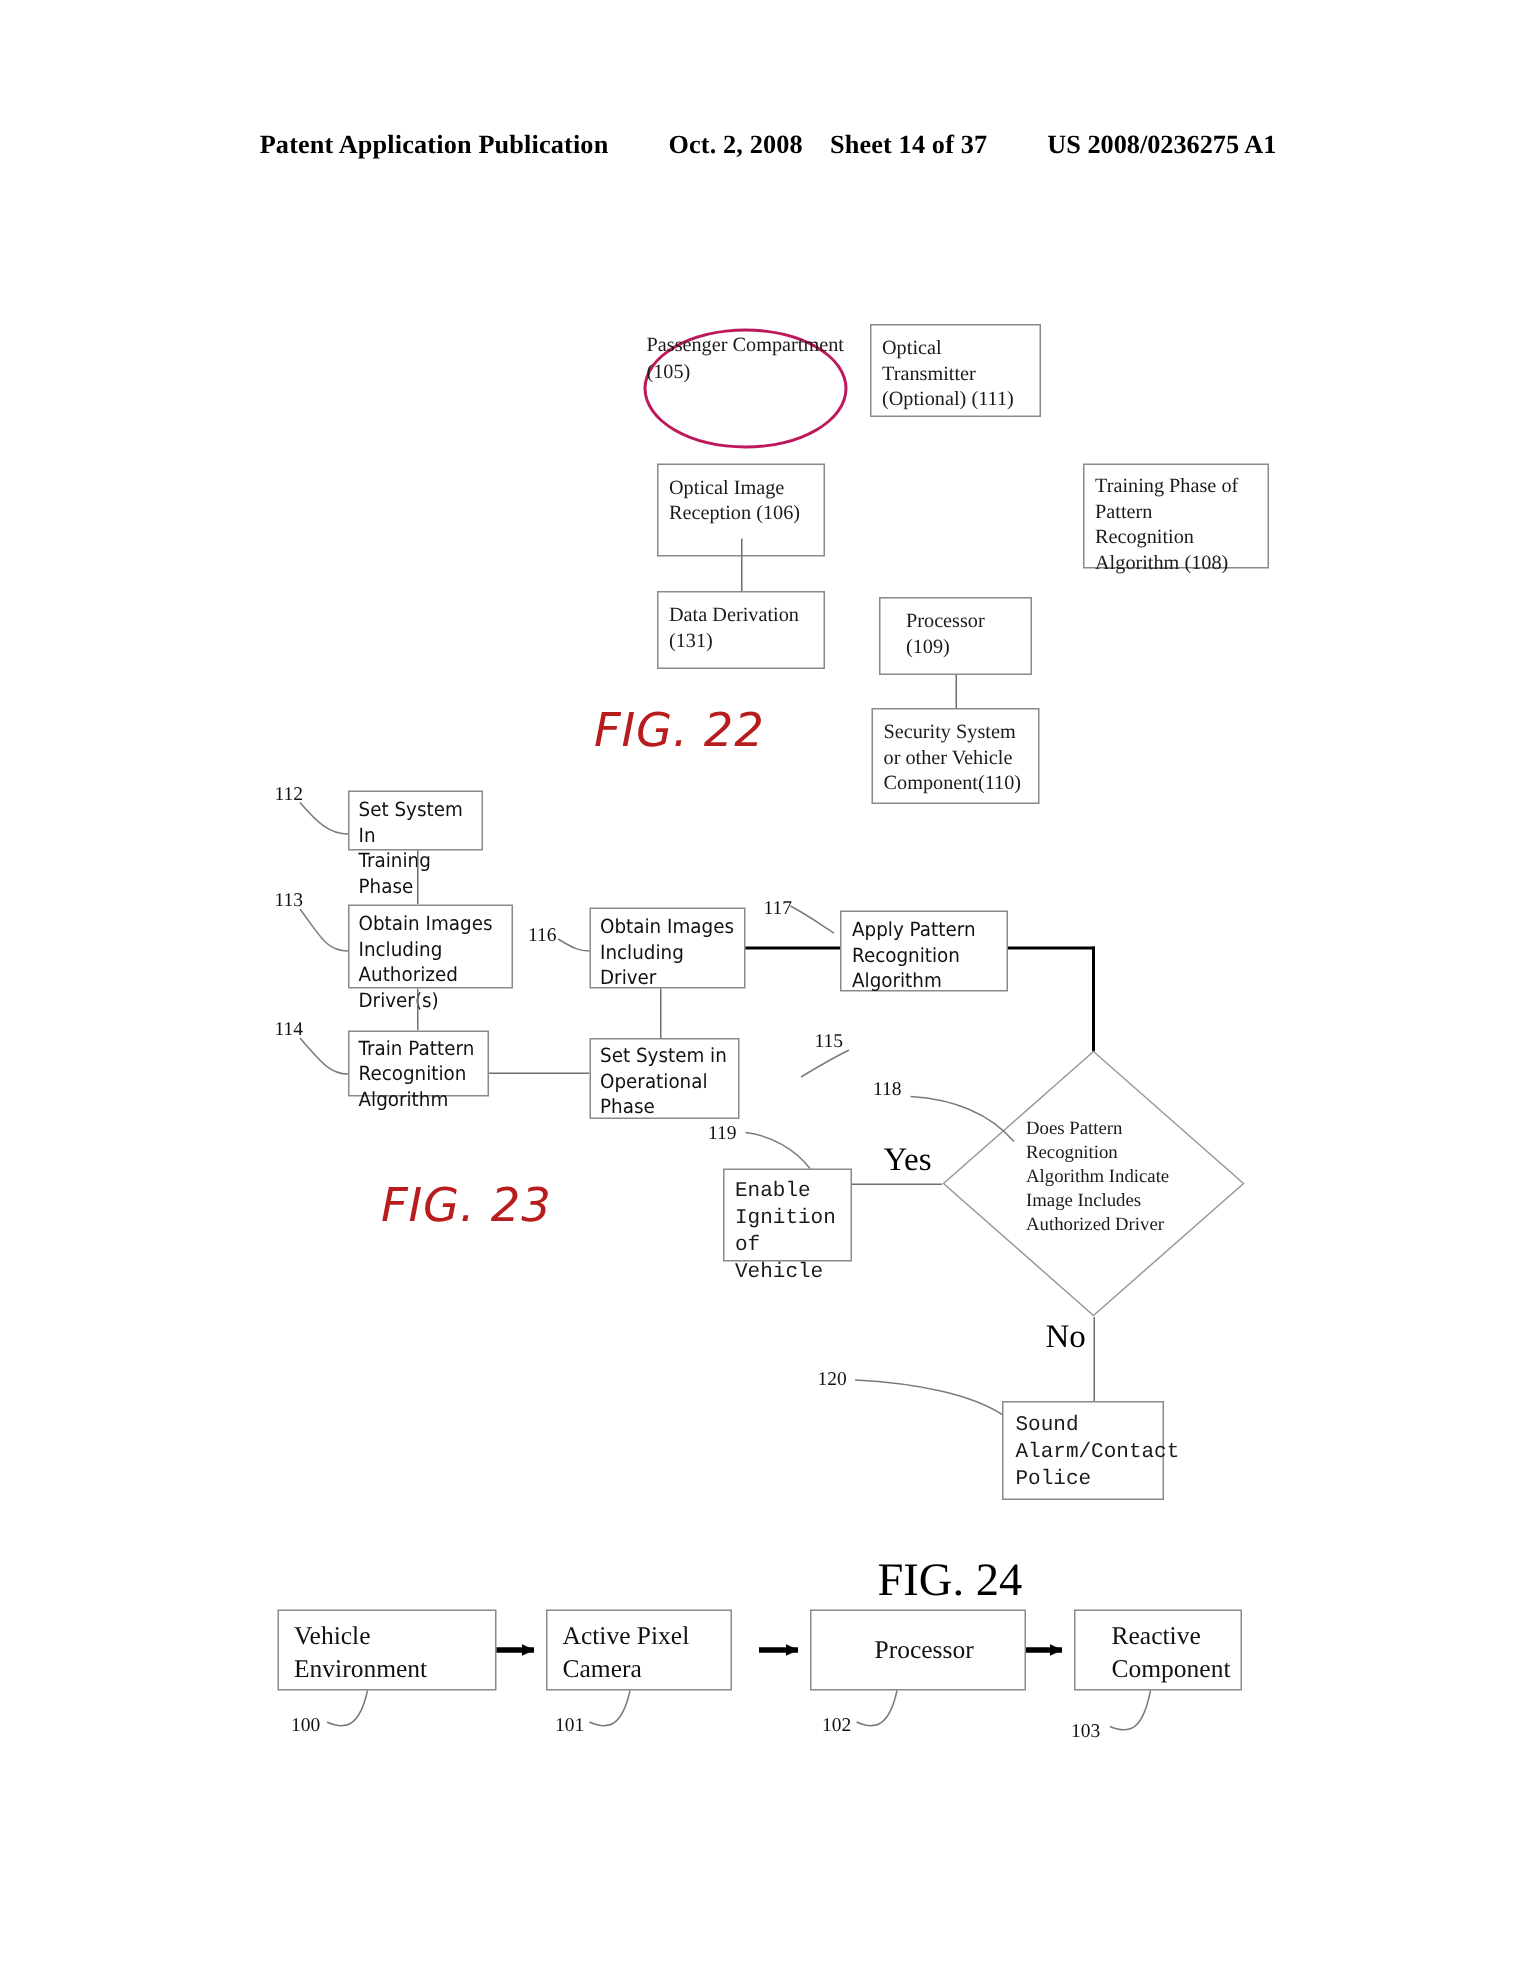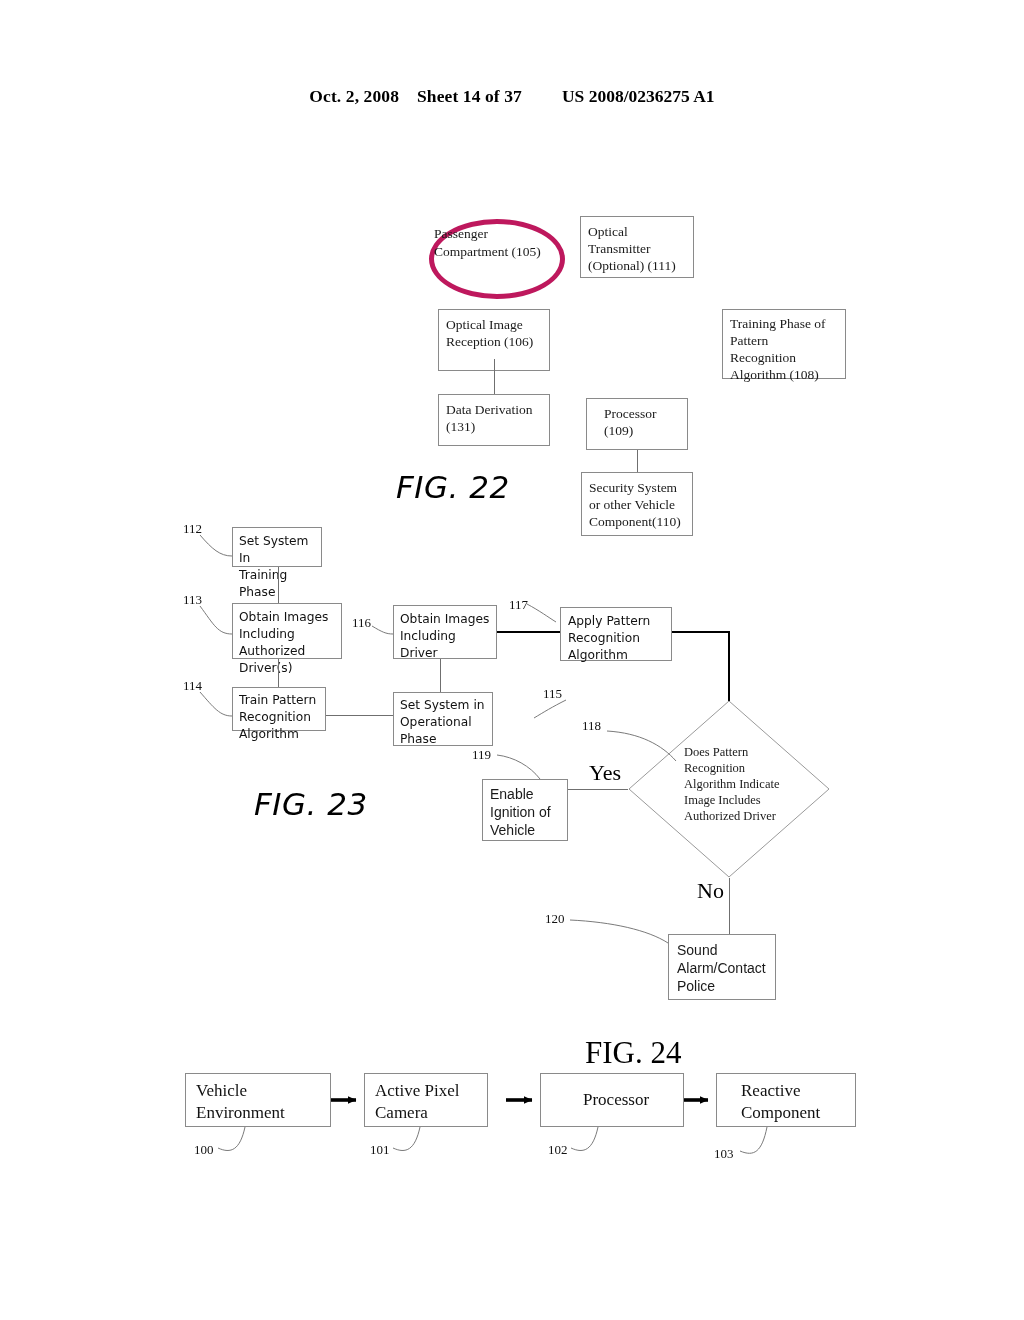--- a/index.html
+++ b/index.html
@@ -73,31 +73,31 @@
   .f23box .txt {
     font-family: "DejaVu Sans", sans-serif;
     font-size: 13px;
     line-height: 17px;
     color: #111111;
     transform: scaleX(0.94);
     transform-origin: left top;
   }
   
   .f23serif .txt {
-    font-family: Liberation Sans, sans-serif;
+    font-family: Liberation Mono, monospace;
     font-size: 14px;
     line-height: 18px;
     color: #1a1a1a;
   }
 
   
   .ellipse {
     position: absolute;
     box-sizing: border-box;
-    border: 5px solid #be185d;
+    border: 2px solid #be185d;
     border-radius: 50%;
     background: #ffffff;
   }
 
   
   .refnum {
     position: absolute;
     font-family: "Liberation Serif", serif;
     font-size: 13px;
     line-height: 13px;
@@ -115,21 +115,21 @@
 
   
   .figcap-sans {
     position: absolute;
     font-family: "DejaVu Sans", sans-serif;
     font-style: italic;
     font-size: 31px;
     line-height: 31px;
     font-weight: 500;
     letter-spacing: 0.5px;
-    color: #000000;
+    color: #b91c1c;
     white-space: nowrap;
   }
   .figcap-serif {
     position: absolute;
     font-family: "Liberation Serif", serif;
     font-size: 31px;
     line-height: 31px;
     color: #000000;
     white-space: nowrap;
   }
@@ -151,20 +151,21 @@
     height: 1320px;
     pointer-events: none;
   }
 </style>
 </head>
 <body>
 
 <div id="page">
 
   <div id="header">
+    <span class="h-pub">Patent Application Publication</span>
     <span class="h-date">Oct. 2, 2008</span>
     <span class="h-sheet">Sheet 14 of 37</span>
     <span class="h-num">US 2008/0236275 A1</span>
   </div>
 
   <div class="f22">
 
     <div class="ellipse" style="left:429px; top:219px; width:136px; height:80px;">
       <span class="txt" style="left:14px; top:16px;">Passenger
 Compartment
@@ -319,21 +320,21 @@
       <span class="txt" style="left:10px; top:6px;">Active Pixel
 Camera</span>
     </div>
     <div class="refnum" style="left:370px; top:1143px;">101</div>
 
     <div class="box" style="left:540px; top:1073px; width:144px; height:54px;">
       <span class="txt" style="left:42px; top:15px;">Processor</span>
     </div>
     <div class="refnum" style="left:548px; top:1143px;">102</div>
 
-    <div class="box" style="left:716px; top:1073px; width:140px; height:54px;">
+    <div class="box" style="left:716px; top:1073px; width:112px; height:54px;">
       <span class="txt" style="left:24px; top:6px;">Reactive
 Component</span>
     </div>
     <div class="refnum" style="left:714px; top:1147px;">103</div>
   </div>
 
   <svg class="overlay" viewBox="0 0 1024 1320">
     <defs>
       <marker id="blkarrow" markerWidth="9" markerHeight="9" refX="8.2" refY="4.5" orient="auto" markerUnits="userSpaceOnUse">
         <path d="M0,0.6 L8.6,4.5 L0,8.4 z" fill="#000000"></path>

